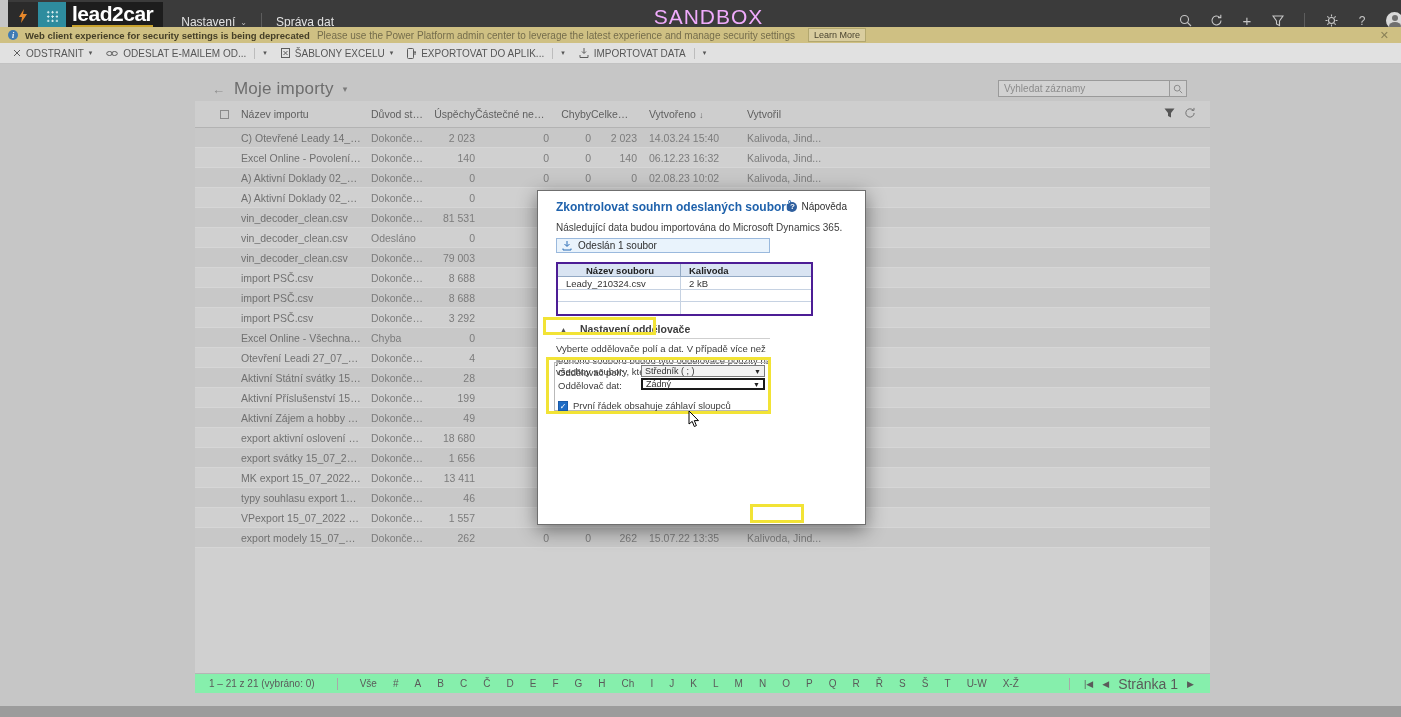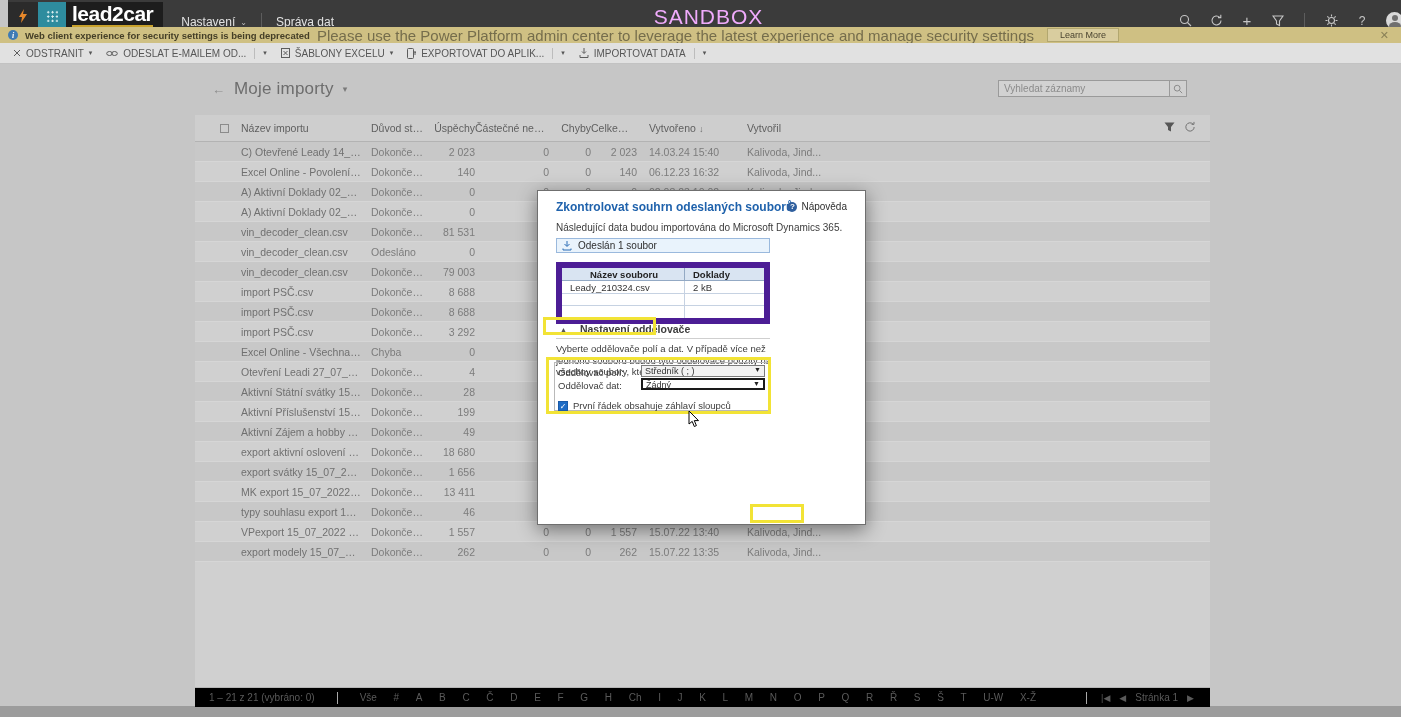--- a/index.html
+++ b/index.html
@@ -20,95 +20,95 @@
   .nav-right{position:absolute;right:6px;display:flex;align-items:center;gap:17px;color:#c6c6c6}
   .nav-ic{width:14px;height:14px;display:flex;align-items:center;justify-content:center;font-size:13px;color:#c6c6c6}
   .avatar{width:17px;height:17px;border-radius:50%;background:#d9d9d9;position:relative;overflow:hidden}
   .avatar:before{content:"";position:absolute;left:5.5px;top:3px;width:6px;height:6px;border-radius:50%;background:#6f6f6f}
   .avatar:after{content:"";position:absolute;left:2.5px;top:10px;width:12px;height:8px;border-radius:50%;background:#6f6f6f}
 
   
   .banner{position:absolute;top:27px;left:0;width:100%;height:16px;background:#cfc083;display:flex;align-items:center;padding:0 8px;gap:7px;z-index:5}
   .info-dot{width:10px;height:10px;border-radius:50%;background:#3e7bb5;color:#fff;font-size:8px;font-weight:bold;display:flex;align-items:center;justify-content:center;font-family:"Liberation Serif",serif;font-style:italic}
   .banner-bold{font-size:9.5px;font-weight:bold;color:#443e27}
-  .banner-txt{font-size:15px;color:#756d4c}
-  .learn-more{font-size:9px;color:#4a4430;background:#d9cd9f;border:1px solid #b2a76f;padding:1px 12px;margin-left:6px}
+  .banner-txt{font-size:10px;color:#756d4c}
+  .learn-more{font-size:9px;color:#4a4430;background:#d9cd9f;border:1px solid #b2a76f;padding:1px 5px;margin-left:6px}
   .banner-close{margin-left:auto;color:#8a8157;font-size:11px;padding-right:4px}
 
   
   .toolbar{position:absolute;top:43px;left:0;width:100%;height:21px;background:#e1e1e1;border-bottom:1px solid #c2c2c2;display:flex;align-items:center;padding-left:6px;z-index:5}
   .tbtn{display:flex;align-items:center;gap:5px;height:21px;padding:0 7px;font-size:10px;color:#565656;white-space:nowrap}
   .tbtn svg{flex:none}
   .t-caret{font-size:7px;color:#565656}
   .tsep{width:1px;height:11px;background:#bcbcbc;margin:0 1px}
 
   
   .search-wrap{position:absolute;left:998px;top:80px;display:flex;z-index:1}
   .search-input{width:172px;height:17px;background:#d2d2d2;border:1px solid #9a9a9a;font-size:10px;color:#7d7d7d;padding:0 5px;font-family:"Liberation Sans",sans-serif}
   .search-input::placeholder{color:#8b8b8b}
   .search-btn{width:17px;height:17px;border:1px solid #9a9a9a;border-left:none;background:#d0d0d0;display:flex;align-items:center;justify-content:center}
   .page-title{position:absolute;left:212px;top:79px;display:flex;align-items:center;gap:9px;color:#6d6d6d;z-index:1}
   .back-ic{font-size:13px;color:#8b8b8b}
   .title-txt{font-size:17px;font-weight:400;letter-spacing:.2px}
   .title-caret{font-size:9px;color:#7a7a7a}
 
   
-  .grid{position:absolute;left:195px;top:115px;width:1015px;height:592px;background:#d0d0d0;z-index:1;display:flex;flex-direction:column}
+  .grid{position:absolute;left:195px;top:101px;width:1015px;height:592px;background:#d0d0d0;z-index:1;display:flex;flex-direction:column}
   .ghead{height:27px;display:flex;align-items:center;background:#cecece;border-bottom:1px solid #b3b3b3;font-size:10.5px;color:#5f5f5f;position:relative}
   .gbody{flex:1;overflow:hidden}
   .grow{height:20px;display:flex;align-items:center;font-size:10.5px;color:#7c7c7c;border-bottom:1px solid #d6d6d6;background:#c8c8c8}
   .grow.alt{background:#d0d0d0}
   .cell{white-space:nowrap;overflow:hidden;text-overflow:ellipsis;display:block}
   .c-check{width:34px;flex:none;display:flex;align-items:center;justify-content:flex-end}
   .cb{width:9px;height:9px;border:1px solid #8b8b8b;background:transparent}
   .c-name{width:132px;flex:none;padding-left:12px;color:#707070}
   .c-status{width:62px;flex:none;padding-left:10px}
   .c-usp{width:52px;flex:none;text-align:right}
   .c-cast{width:74px;flex:none;text-align:right}
   .c-chyby{width:42px;flex:none;text-align:right}
   .c-celkem{width:46px;flex:none;text-align:right}
   .c-created{width:98px;flex:none;padding-left:12px}
   .c-creator{flex:1;padding-left:12px}
   .ghead .c-name,.ghead .c-status,.ghead .c-created,.ghead .c-creator{color:#5f5f5f}
   .hdr-sort{font-size:9px;margin-left:3px;color:#6a6a6a}
   .ghead-icons{position:absolute;right:14px;top:6px;display:flex;gap:9px;align-items:center}
 
   
-  .gfoot{height:20px;border-top:1px solid #b5b5b5;background:#000000;display:flex;align-items:center;font-size:10px;color:#5a5a5a}
+  .gfoot{height:20px;border-top:1px solid #b5b5b5;background:#86efac;display:flex;align-items:center;font-size:10px;color:#5a5a5a}
   .gf-range{padding-left:14px;white-space:nowrap}
   .gf-sep{width:1px;height:12px;background:#a9a9a9;margin:0 22px}
   .letters{flex:1;display:flex;justify-content:space-between;padding-right:36px}
   .letter{cursor:default}
   .gf-sep2{width:1px;height:12px;background:#a9a9a9;margin:0 14px}
   .pager{display:flex;align-items:center;gap:9px;padding-right:16px;color:#5a5a5a;font-size:9px;white-space:nowrap}
-  .pg-lbl{font-size:10px}
+  .pg-lbl{font-size:14px}
 
   .bottom-strip{position:absolute;left:0;bottom:0;width:100%;height:11px;background:#9c9c9c}
 
   
   .dialog{position:absolute;left:537px;top:190px;width:329px;height:335px;background:#fff;border:1px solid #6f6f6f;box-shadow:0 5px 18px rgba(0,0,0,.45);z-index:20;font-size:10.5px;color:#333}
   .dlg-title{position:absolute;left:18px;top:9px;color:#1f62ac;font-weight:bold;font-size:12px}
   .dlg-help{position:absolute;right:18px;top:10px;display:flex;align-items:center;gap:4px;font-size:10px;color:#2f2f2f}
   .help-dot{width:10px;height:10px;border-radius:50%;background:#2f5f9e;color:#fff;font-size:8px;display:flex;align-items:center;justify-content:center;font-weight:bold}
   .dlg-intro{position:absolute;left:18px;top:31px;font-size:10px;color:#3c3c3c}
   .upload-bar{position:absolute;left:18px;top:47px;width:214px;height:15px;background:#e9f3fc;border:1px solid #9ab9dd;display:flex;align-items:center;gap:6px;padding-left:5px;font-size:10px;color:#2f2f2f}
-  .ftable{position:absolute;left:18px;top:71px;width:214px;border:6px solid #4c1d95}
+  .ftable{position:absolute;left:18px;top:71px;width:257px;border:2px solid #4c1d95}
   .ftable .tr{display:flex;height:13px;border-bottom:1px solid #c6d2e2;background:#fff}
   .ftable .tr:last-child{border-bottom:none}
   .ftable .th-row{background:#d9e4f2;border-bottom:1px solid #93a9c4;font-weight:bold;color:#222}
   .ftable .td1{width:123px;border-right:1px solid #c6d2e2;padding-left:8px;display:flex;align-items:center;font-size:9.5px}
   .ftable .th-row .td1{border-right:1px solid #93a9c4;padding-left:28px}
   .ftable .td2{flex:1;padding-left:8px;display:flex;align-items:center;font-size:9.5px}
   .sect-hdr{position:absolute;left:22px;top:132px;display:flex;align-items:center;gap:13px;font-weight:bold;font-size:10.5px;color:#3d3d3d}
   .sect-tri{font-size:7px;color:#555}
   .sect-line{position:absolute;left:18px;top:147px;width:214px;border-top:1px solid #cfcfcf}
   .sect-desc{position:absolute;left:18px;top:152px;width:218px;font-size:9.5px;line-height:11.5px;color:#3c3c3c}
   .fieldset{position:absolute;left:16px;top:171px;width:216px;height:49px;border:1px solid #b9b9b9}
   .frow{position:absolute;display:flex;align-items:center;font-size:9.5px;color:#3c3c3c}
-  .sel{width:124px;height:12px;border:1px solid #7b7b7b;background:#f2f2f2;display:flex;justify-content:space-between;padding:0 3px;font-size:9px;color:#333}
+  .sel{width:124px;height:12px;border:1px solid #7b7b7b;background:#f2f2f2;display:flex;align-items:center;justify-content:space-between;padding:0 3px;font-size:9px;color:#333}
   .sel.focused{border:2px solid #1a1a1a;background:#fff}
   .sel-caret{font-size:7px;color:#222}
   .chkrow{position:absolute;left:20px;top:209px;display:flex;align-items:center;gap:5px;font-size:9.5px;color:#3c3c3c}
   .chk{width:10px;height:10px;background:#1f6cc5;border:1px solid #1a5aa8;color:#fff;font-size:8px;line-height:10px;text-align:center}
   .dlg-foot{position:absolute;left:0;bottom:0;width:100%;height:21px;background:#f1f1f1;border-top:1px solid #dcdcdc;display:flex;align-items:center;justify-content:flex-end;gap:10px;padding-right:16px}
   .dlg-btn{width:45px;height:15px;background:linear-gradient(#f8f8f8,#dedede);border:1px solid #8e8e8e;border-radius:2px;font-size:10px;color:#222;display:flex;align-items:center;justify-content:center;font-family:"Liberation Sans",sans-serif}
   .dlg-btn span{display:block}
   .dlg-btn span::first-letter{text-decoration:underline}
 
   
@@ -563,21 +563,21 @@
     <svg width="10" height="10" viewBox="0 0 10 10">
         <path d="M5 0v5M2.5 3L5 5.5L7.5 3" stroke="#2b6cb5" fill="none"></path>
         <path d="M1 7.5v1.5h8V7.5" stroke="#2b6cb5" fill="none"></path>
       </svg>
     <span>Odeslán 1 soubor</span>
   </div>
 
   <div class="ftable">
     <div class="tr th-row">
       <span class="td1">Název souboru</span>
-      <span class="td2">Doklady</span>
+      <span class="td2">Kalivoda</span>
     </div>
     <div class="tr">
       <span class="td1">Leady_210324.csv</span>
       <span class="td2">2 kB</span>
     </div>
     <div class="tr" style="height:12px">
         <span class="td1"></span>
         <span class="td2"></span>
       </div>
     <div class="tr" style="height:12px">

